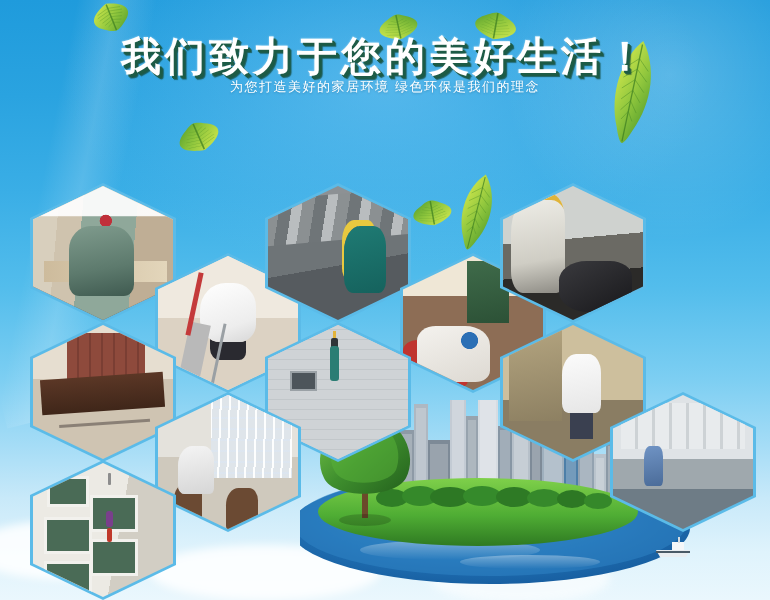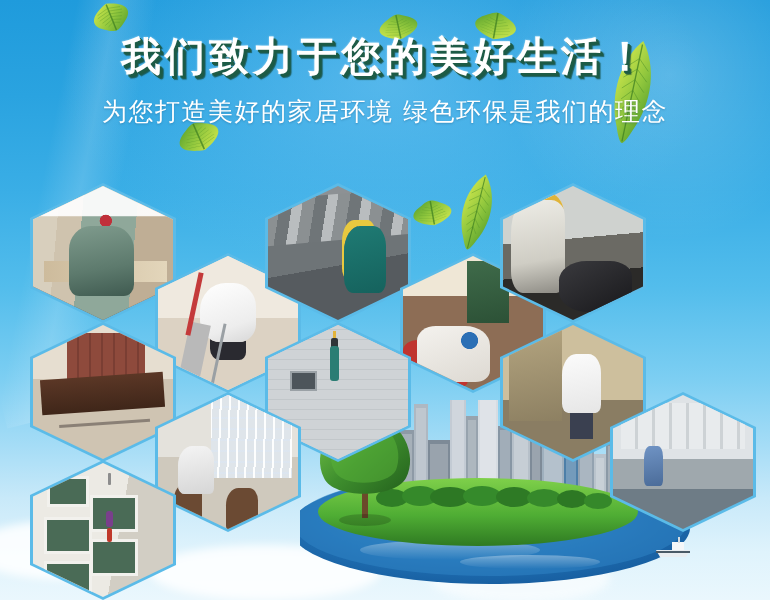--- a/index.html
+++ b/index.html
@@ -41,22 +41,22 @@
     font-size:40px; font-weight:bold; color:#ffffff;
     letter-spacing:4px; line-height:1; padding-top:36px;
     text-shadow:
        2px 2px 0 #1d5b46,
        3px 3px 0 #1d5b46,
        4px 4px 1px rgba(16,70,52,.75),
        0 0 2px rgba(255,255,255,.6);
     font-family:"DejaVu Sans","Liberation Sans",sans-serif;
   }
   .subtitle {
-    font-size:25px; color:#ffffff; letter-spacing:1.5px;
-    margin-top:19px; font-family:"DejaVu Sans","Liberation Sans",sans-serif;
+    font-size:13px; color:#ffffff; letter-spacing:1.5px;
+    margin-top:2px; font-family:"DejaVu Sans","Liberation Sans",sans-serif;
     text-shadow:0 1px 2px rgba(20,80,120,.35);
   }
 
   
   .leaf { position:absolute; z-index:26; pointer-events:none; }
 
   
   .honey { position:absolute; left:0; top:0; width:770px; height:600px; z-index:20; }
   .hex {
     position:absolute;

